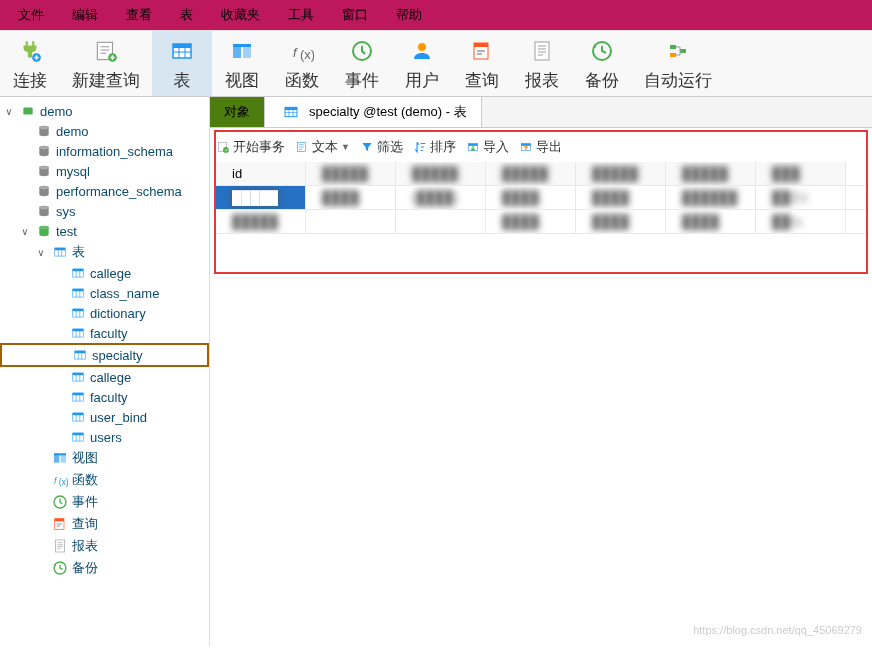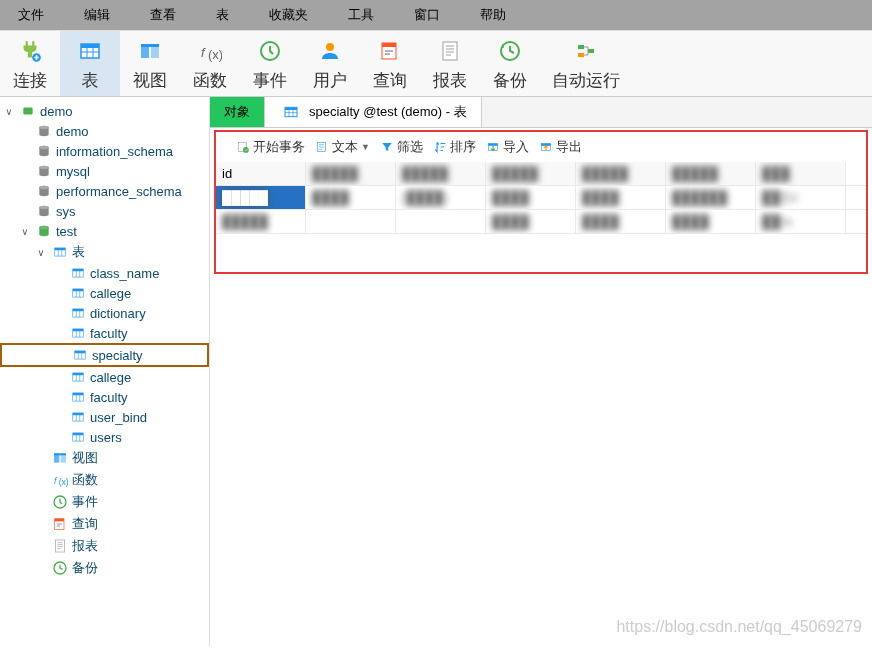--- a/index.html
+++ b/index.html
@@ -1,49 +1,49 @@
 <!DOCTYPE html>
 <html><head>
   <meta charset="utf-8">
   <style>
     * { margin: 0; padding: 0; box-sizing: border-box; font-family: "Microsoft YaHei", sans-serif; font-size: 13px; }
     body { width: 872px; height: 649px; background: #fff; overflow: hidden; position: relative; }
-    .menubar { display: flex; gap: 12px; padding: 2px 4px; border-bottom: 1px solid #e0e0e0; background: #a3a3a3; }
+    .menubar { display: flex; gap: 0; padding: 2px 4px; border-bottom: 1px solid #e0e0e0; background: #be185d; }
     .menubar-item { padding: 4px 14px; cursor: pointer; }
     .toolbar { display: flex; background: #f8f8f8; border-bottom: 1px solid #ccc; }
     .toolbar-btn { display: flex; flex-direction: column; align-items: center; justify-content: center; padding: 6px 12px 4px; cursor: pointer; min-width: 60px; }
     .toolbar-btn.active { background: #d8e6f2; }
     .toolbar-icon { width: 28px; height: 28px; margin-bottom: 2px; display: flex; align-items: center; justify-content: center; }
     .toolbar-label { font-size: 17px; color: #333; margin-top: 2px; }
     .main { display: flex; height: calc(100% - 100px); }
     .sidebar { width: 210px; border-right: 1px solid #ddd; overflow: hidden; padding: 4px 0; }
     .tree-item { display: flex; align-items: center; padding: 2px 4px; cursor: pointer; white-space: nowrap; }
     .tree-toggle { width: 14px; text-align: center; color: #666; font-size: 10px; }
     .tree-icon { width: 16px; height: 16px; margin: 0 4px; display: inline-flex; align-items: center; justify-content: center; flex-shrink: 0; }
     .tree-item.highlighted { border: 2px solid #a16207; }
     .tree-label { color: #0c4a6e; }
     .indent-0 { padding-left: 2px; }
     .indent-1 { padding-left: 18px; }
     .indent-2 { padding-left: 34px; }
     .indent-3 { padding-left: 52px; }
     .content { flex: 1; display: flex; flex-direction: column; position: relative; }
     .tabs { display: flex; border-bottom: 1px solid #ccc; background: #f4f4f4; }
     .tab { padding: 6px 14px; border-right: 1px solid #ccc; background: #fff; display: flex; align-items: center; gap: 6px; cursor: pointer; }
-    .tab.inactive { background: #22c55e; }
+    .tab.inactive { background: #4d7c0f; }
     .red-box { border: 2px solid #e53935; margin: 2px 4px; }
-    .tbl-toolbar { display: flex; gap: 10px; padding: 6px 20px; align-items: flex-start; }
+    .tbl-toolbar { display: flex; gap: 10px; padding: 6px 0; align-items: flex-start; }
     .tbl-btn { display: flex; align-items: center; gap: 3px; cursor: pointer; color: #333; }
     .tbl-icon { width: 14px; height: 14px; display: inline-flex; align-items: center; justify-content: center; }
     .data-grid { background: #fff; }
     .grid-header, .grid-row { display: flex; border-bottom: 1px solid #e8e8e8; }
     .grid-header .cell { background: #f8f8f8; font-weight: normal; }
-    .cell { width: 90px; padding: 4px 6px; border-right: 1px solid #e8e8e8; overflow: hidden; white-space: nowrap; }
+    .cell { width: 90px; padding: 4px 16px; border-right: 1px solid #e8e8e8; overflow: hidden; white-space: nowrap; }
     .cell.selected { background: #2671c4; color: #fff; }
     .blurred { color: transparent; text-shadow: 0 0 6px rgba(80,80,80,0.8); user-select: none; }
-    .watermark { position: absolute; bottom: 10px; right: 10px; color: #ccc; font-size: 16px; }
+    .watermark { position: absolute; bottom: 10px; right: 10px; color: #ccc; font-size: 11px; }
   </style>
 </head>
 <body>
 
 <div class="menubar">
     <div class="menubar-item">文件</div>
     <div class="menubar-item">编辑</div>
     <div class="menubar-item">查看</div>
     <div class="menubar-item">表</div>
     <div class="menubar-item">收藏夹</div>
@@ -56,20 +56,31 @@
     <div class="toolbar-btn">
       <span class="toolbar-icon">
         <svg width="26" height="26" viewBox="0 0 24 24">
           <path fill="#8bc34a" d="M16 7V3h-2v4h-4V3H8v4H6v2c0 2 1.5 4 4 4v5h4v-5c2.5 0 4-2 4-4V7h-2z"></path>
           <circle cx="18" cy="18" r="4" fill="#2196f3"></circle>
           <path d="M16 18h4M18 16v4" stroke="#fff" stroke-width="1.5"></path>
         </svg>
       </span>
       <span class="toolbar-label">连接</span>
     </div>
+    <div class="toolbar-btn">
+      <span class="toolbar-icon">
+        <svg width="26" height="26" viewBox="0 0 24 24">
+          <rect x="4" y="4" width="14" height="16" fill="#fff" stroke="#999"></rect>
+          <path d="M7 8h8M7 11h8M7 14h5" stroke="#999"></path>
+          <circle cx="18" cy="18" r="4" fill="#4caf50"></circle>
+          <path d="M16 18h4M18 16v4" stroke="#fff" stroke-width="1.5"></path>
+        </svg>
+      </span>
+      <span class="toolbar-label">新建查询</span>
+    </div>
     <div class="toolbar-btn active">
       <span class="toolbar-icon">
         <svg width="24" height="24" viewBox="0 0 24 24">
           <rect x="3" y="5" width="18" height="14" fill="#fff" stroke="#2196f3" stroke-width="1.5"></rect>
           <rect x="3" y="5" width="18" height="4" fill="#2196f3"></rect>
           <path d="M9 5v14M15 5v14M3 13h18" stroke="#2196f3"></path>
         </svg>
       </span>
       <span class="toolbar-label">表</span>
     </div>
@@ -242,32 +253,32 @@
       </div>
       <div class="tree-item indent-3">
         <span class="tree-toggle"></span>
         <span class="tree-icon">
           <svg width="14" height="14" viewBox="0 0 24 24">
             <rect x="3" y="5" width="18" height="14" fill="#fff" stroke="#2196f3"></rect>
             <rect x="3" y="5" width="18" height="4" fill="#2196f3"></rect>
             <path d="M9 5v14M15 5v14" stroke="#2196f3"></path>
           </svg>
         </span>
+        <span class="tree-label">callege</span>
+      </div>
+      <div class="tree-item indent-3">
+        <span class="tree-toggle"></span>
+        <span class="tree-icon">
+          <svg width="14" height="14" viewBox="0 0 24 24">
+            <rect x="3" y="5" width="18" height="14" fill="#fff" stroke="#2196f3"></rect>
+            <rect x="3" y="5" width="18" height="4" fill="#2196f3"></rect>
+            <path d="M9 5v14M15 5v14" stroke="#2196f3"></path>
+          </svg>
+        </span>
         <span class="tree-label">class_name</span>
-      </div>
-      <div class="tree-item indent-3">
-        <span class="tree-toggle"></span>
-        <span class="tree-icon">
-          <svg width="14" height="14" viewBox="0 0 24 24">
-            <rect x="3" y="5" width="18" height="14" fill="#fff" stroke="#2196f3"></rect>
-            <rect x="3" y="5" width="18" height="4" fill="#2196f3"></rect>
-            <path d="M9 5v14M15 5v14" stroke="#2196f3"></path>
-          </svg>
-        </span>
-        <span class="tree-label">callege</span>
       </div>
       <div class="tree-item indent-3">
         <span class="tree-toggle"></span>
         <span class="tree-icon">
           <svg width="14" height="14" viewBox="0 0 24 24">
             <rect x="3" y="5" width="18" height="14" fill="#fff" stroke="#2196f3"></rect>
             <rect x="3" y="5" width="18" height="4" fill="#2196f3"></rect>
             <path d="M9 5v14M15 5v14" stroke="#2196f3"></path>
           </svg>
         </span>

